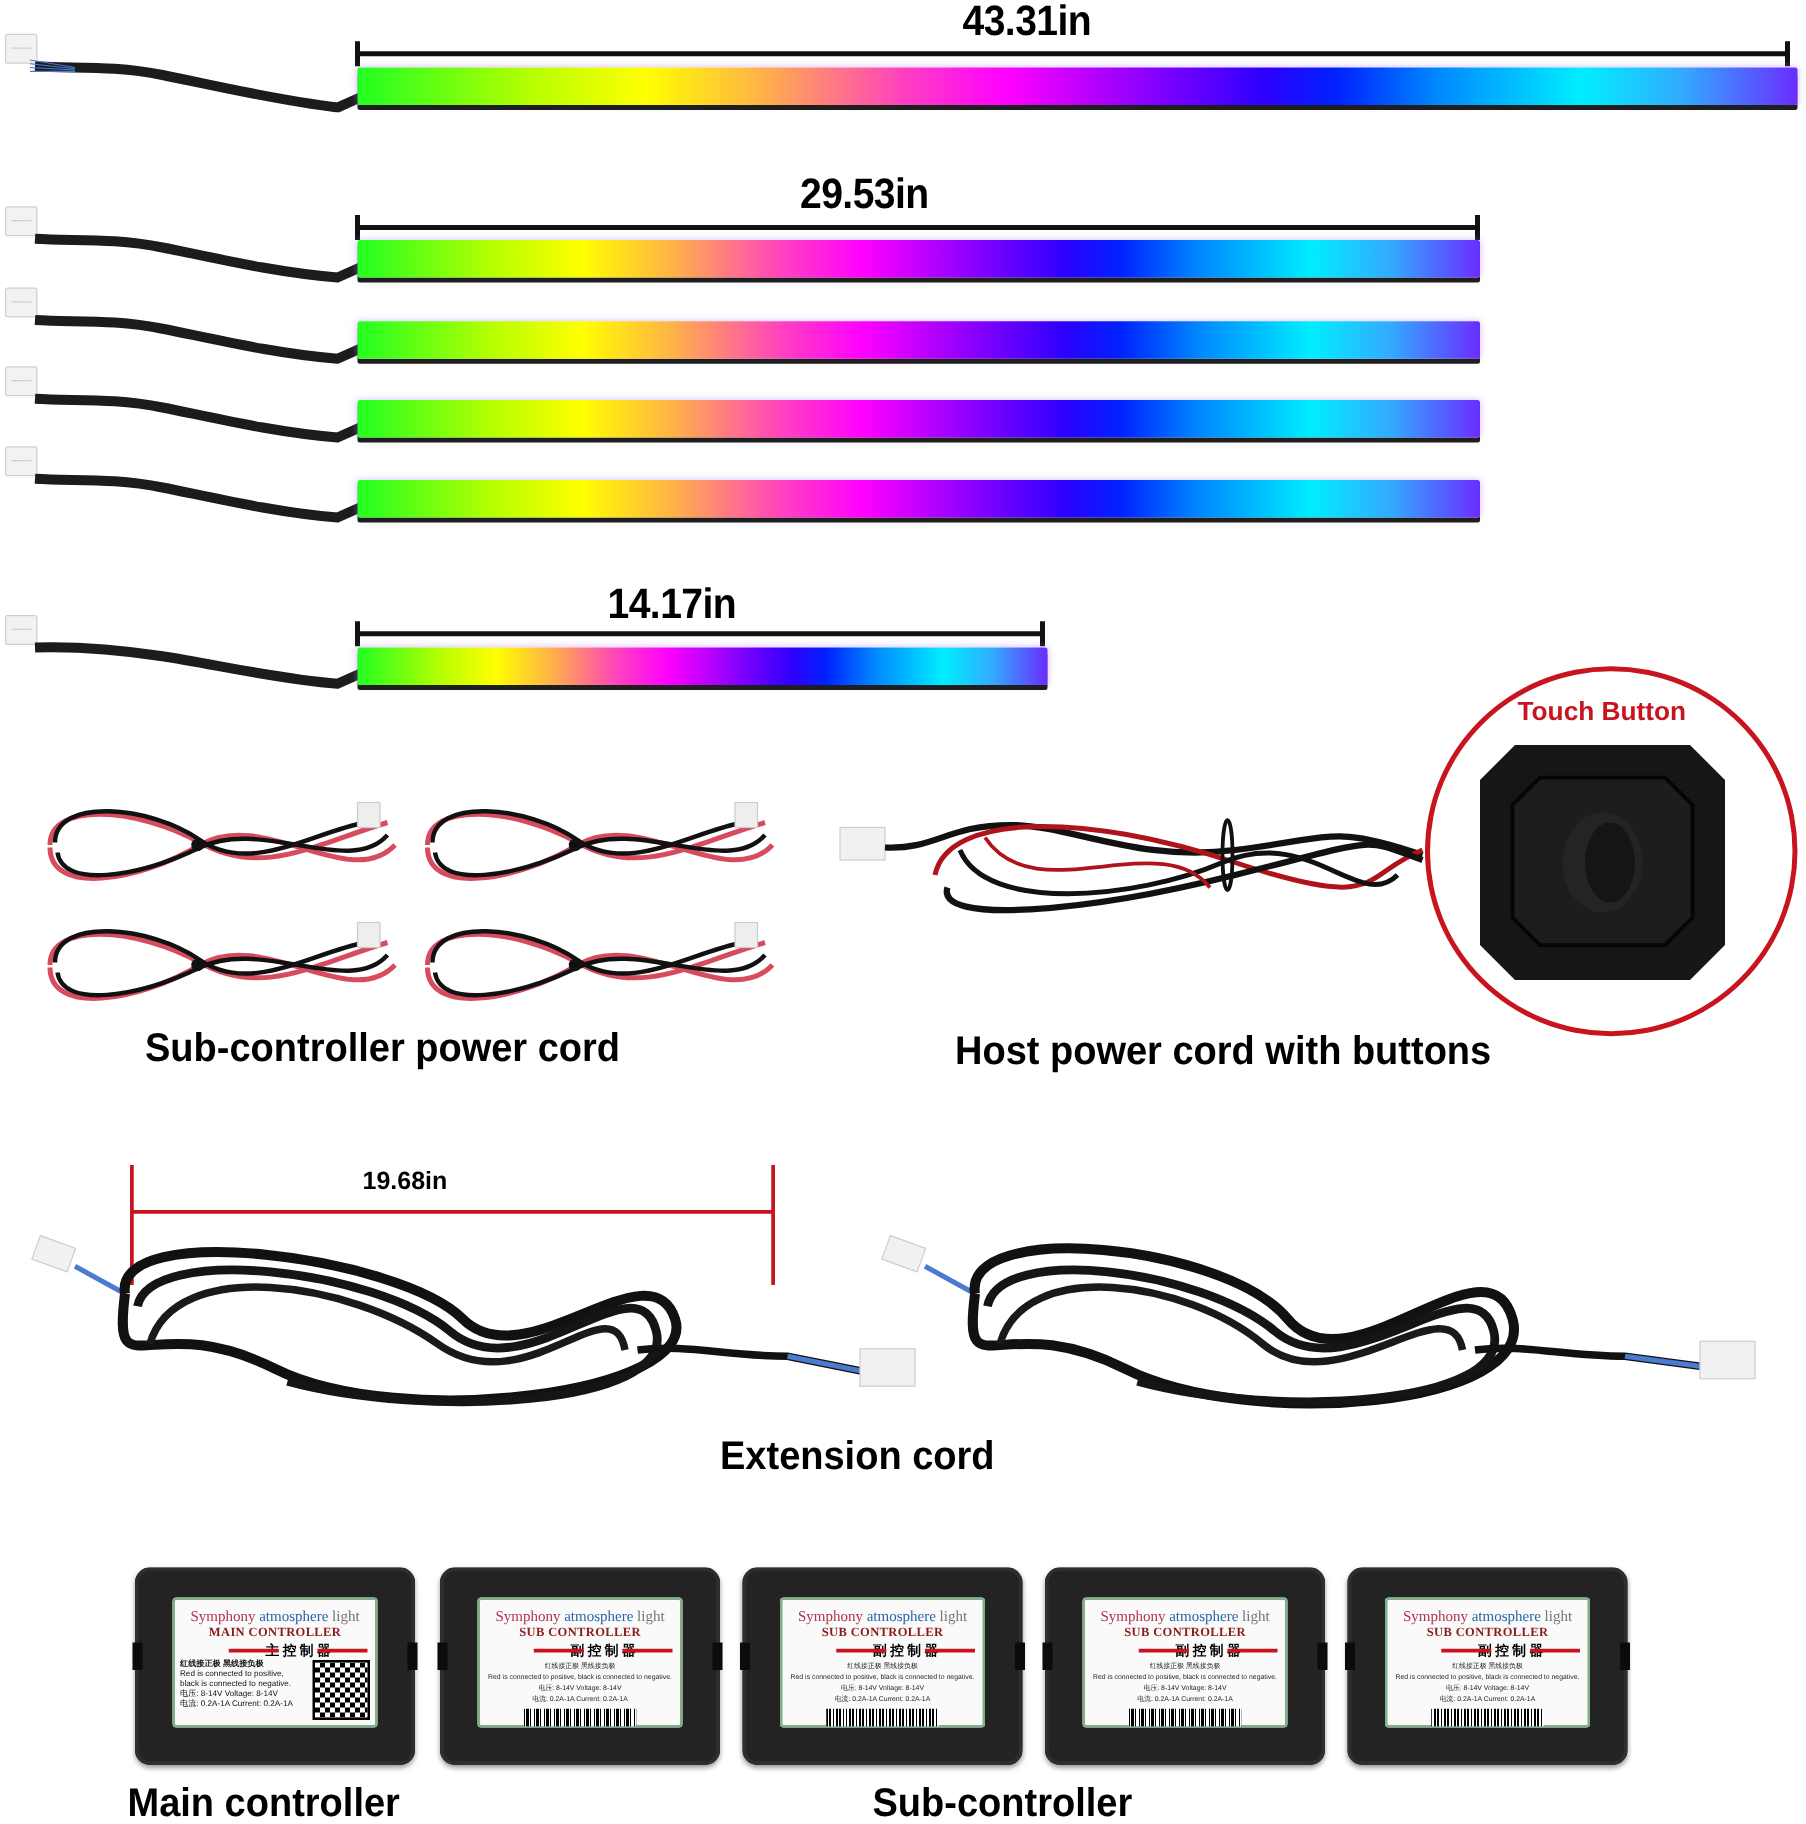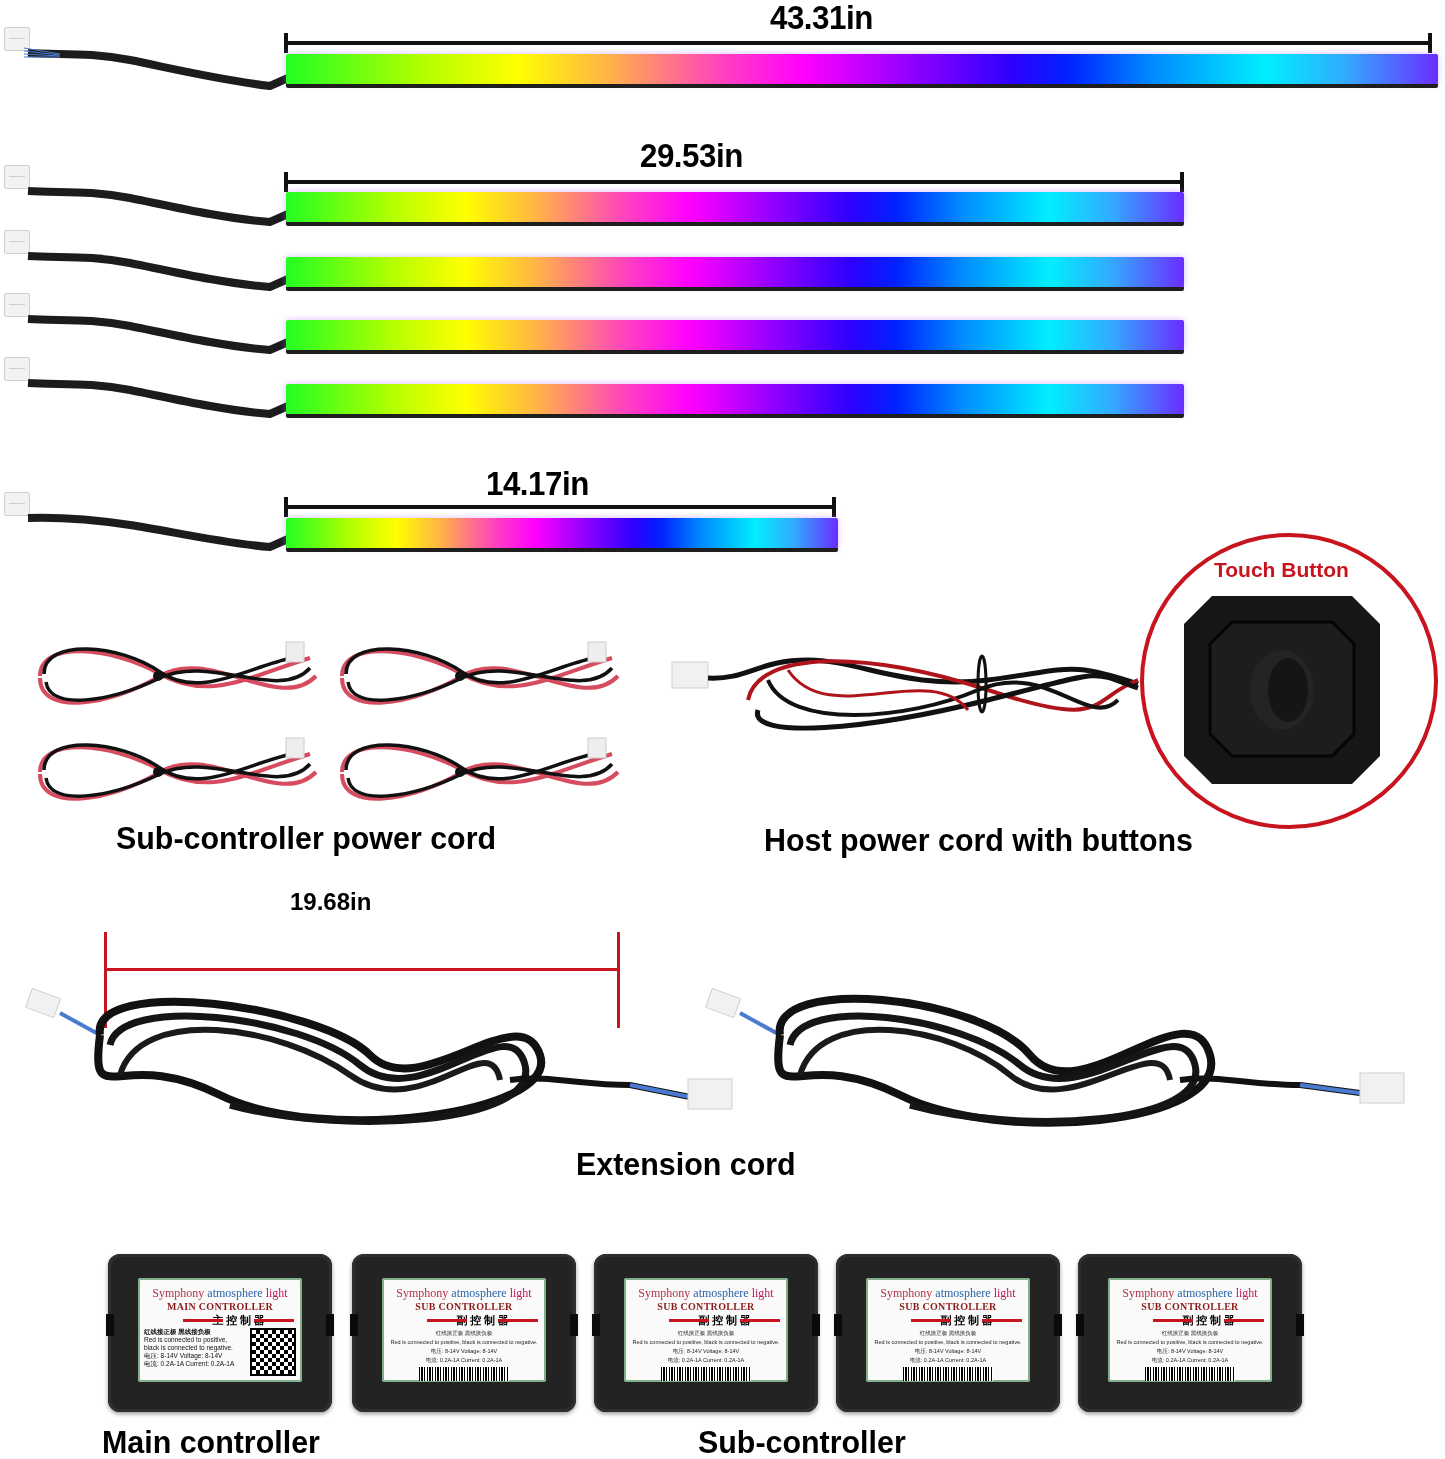--- a/index.html
+++ b/index.html
@@ -21,21 +21,21 @@
              transform:scaleX(0.95); transform-origin:left top; }
   .red-dim-line { position:absolute; height:3px; background:#c8141e; }
   .red-dim-tick { position:absolute; width:3px; background:#c8141e; }
   .ctrl { position:absolute; width:224px; height:158px; background:#232323; border-radius:12px;
           box-shadow: inset 0 0 0 3px #2e2e2e, 0 2px 4px rgba(0,0,0,0.4); }
   .ctrl::before, .ctrl::after { content:""; position:absolute; top:60px; width:8px; height:22px; background:#0b0b0b; }
   .ctrl::before { left:-2px; } .ctrl::after { right:-2px; }
   .ctrl-label { position:absolute; left:30px; top:24px; width:164px; height:104px; background:#fafafa;
                 border-radius:3px; box-shadow:inset 0 0 0 2px #7fb08a; font-family:"Liberation Serif", serif; text-align:center; overflow:hidden; }
   .ctrl-title { font-size:12px; margin-top:8px; white-space:nowrap; }
-  .ctrl-title .c1 { color:#b2334d; } .ctrl-title .c2 { color:#2b64a8; } .ctrl-title .c3 { color:#be185d; }
+  .ctrl-title .c1 { color:#b2334d; } .ctrl-title .c2 { color:#2b64a8; } .ctrl-title .c3 { color:#737373; }
   .ctrl-sub { font-size:10px; color:#8b1a1a; font-weight:bold; letter-spacing:0.3px; }
   .ctrl-cn { font-size:11px; font-weight:bold; margin-top:1px; position:relative;margin-left:37px; }
   .ctrl-cn::before, .ctrl-cn::after { content:""; position:absolute; top:6px; width:40px; height:3px; background:#c8141e; }
   .ctrl-cn::before { left:8px; } .ctrl-cn::after { right:8px; }
   .ctrl-fine { font-family:"Liberation Sans", sans-serif; font-size:5.5px; line-height:7px; color:#222; margin-top:2px; }
   .barcode { margin:3px auto 0; width:90px; height:14px;
              background: repeating-linear-gradient(90deg,#000 0 1px,#fff 1px 2px,#000 2px 4px,#fff 4px 5px,#000 5px 6px,#fff 6px 8px); }
   .main-fine { text-align:left; font-family:"Liberation Sans", sans-serif; font-size:6.5px; line-height:8px; padding-left:6px; color:#111; }
   .qr { position:absolute; right:6px; bottom:6px; width:42px; height:44px;
         background: repeating-conic-gradient(#000 0 25%, #fff 0 50%) 0 0/8px 8px; border:2px solid #000; }
@@ -159,21 +159,21 @@
     <ellipse cx="98" cy="98" rx="32" ry="40" fill="#242424"></ellipse>
     <ellipse cx="104" cy="98" rx="20" ry="32" fill="#151515"></ellipse>
   </svg>
   <div class="caption" style="left:764px;top:822px;">Host power cord with buttons</div>
 </div>
 
 <div>
   <div class="red-dim-tick" style="left:104px;top:932px;height:96px;"></div>
   <div class="red-dim-line" style="left:104px;top:968px;width:516px;"></div>
   <div class="red-dim-tick" style="left:617px;top:932px;height:96px;"></div>
-  <div class="abs" style="left:290px;top:888px;font-weight:bold;font-size:24px;">19.68in</div>
+  <div class="abs" style="left:290px;top:934px;font-weight:bold;font-size:20px;">19.68in</div>
 
   <svg class="abs" style="left:20px;top:985px;" width="730" height="160">
     <rect x="8" y="8" width="30" height="20" fill="#f1f1f1" stroke="#cfcfcf" transform="rotate(20 23 18)"></rect>
     <path d="M40 28 L 80 50" stroke="#4a7bd0" stroke-width="4"></path>
     <path d="M80 50 C 70 -10, 300 20, 350 70 S 500 10, 520 70 S 300 160, 200 110 S 70 130, 80 50" stroke="#111" stroke-width="8" fill="none"></path>
     <path d="M90 60 C 100 10, 280 30, 340 80 S 490 20, 505 80 S 320 150, 210 120" stroke="#151515" stroke-width="7" fill="none"></path>
     <path d="M100 90 C 120 20, 260 40, 330 90 S 470 40, 480 95" stroke="#1a1a1a" stroke-width="6" fill="none"></path>
     <path d="M490 95 C 530 90, 560 100, 610 100 L 670 112" stroke="#111" stroke-width="6" fill="none"></path>
     <path d="M610 100 L 670 112" stroke="#4a7bd0" stroke-width="4"></path>
     <rect x="668" y="94" width="44" height="30" fill="#f1f1f1" stroke="#cfcfcf"></rect>

